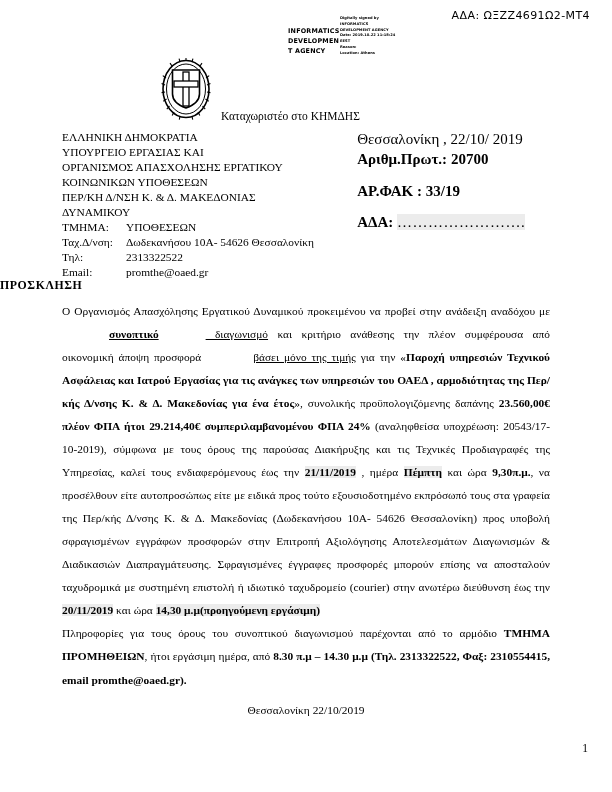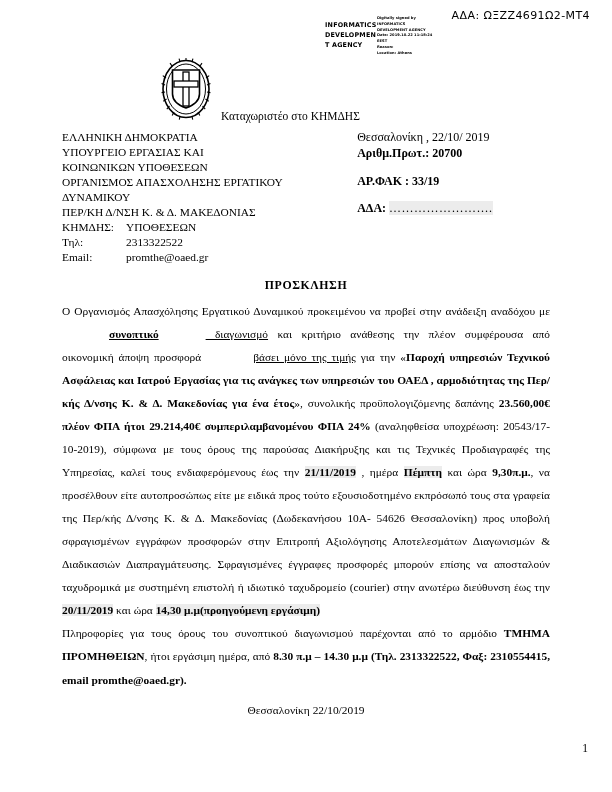--- a/index.html
+++ b/index.html
@@ -34,23 +34,22 @@
     color: #000;
     white-space: nowrap;
   }
 
   
   .sig-stamp {
     position: absolute;
     top: 16px;
     left: 288px;
     display: flex;
-    align-items: center;
+    align-items: flex-end;
     gap: 0;
-    margin-left: 37px;
   }
   .sig-stamp .sig-title {
     font-family: "DejaVu Sans", "Liberation Sans", sans-serif;
     font-size: 6.4px;
     font-weight: bold;
     line-height: 1.55;
     letter-spacing: 0.2px;
     width: 52px;
     color: #000;
   }
@@ -102,41 +101,41 @@
   }
   .hdr-left .row {
     white-space: nowrap;
   }
   .hdr-left .lbl {
     display: inline-block;
     min-width: 64px;
   }
   .hdr-right {
     width: 200px;
-    font-size: 12px;
+    font-size: 15px;
     line-height: 1.32;
     padding-top: 0px;
   }
   .hdr-right .r {
     margin-bottom: 0px;
     white-space: nowrap;
   }
   .hdr-right .spacer {
     height: 12px;
   }
   .b { font-weight: bold; }
   .dots { letter-spacing: 0.5px; }
 
   
   .doc-title {
     position: absolute;
     top: 278px;
     left: 0;
     width: 612px;
-    text-align: center;
+    text-align: left;
     font-weight: bold;
     font-size: 11.8px;
     letter-spacing: 0.6px;
   }
 
   
   .body-text {
     position: absolute;
     top: 300px;
     left: 62px;
@@ -227,26 +226,29 @@
         <rect x="14" y="23" width="24" height="6" fill="#fff" stroke="#000" stroke-width="1.3"></rect>
       </svg>
     </span>
     <span class="kimdis-label">Καταχωριστέο στο ΚΗΜΔΗΣ</span>
   </div>
 
   <div class="hdr">
     <div class="hdr-left">
       <div class="row">ΕΛΛΗΝΙΚΗ ΔΗΜΟΚΡΑΤΙΑ</div>
       <div class="row">ΥΠΟΥΡΓΕΙΟ ΕΡΓΑΣΙΑΣ ΚΑΙ</div>
+      <div class="row">ΟΡΓΑΝΙΣΜΟΣ ΑΠΑΣΧΟΛΗΣΗΣ ΕΡΓΑΤΙΚΟΥ</div>
       <div class="row">ΚΟΙΝΩΝΙΚΩΝ ΥΠΟΘΕΣΕΩΝ</div>
-      <div class="row">ΟΡΓΑΝΙΣΜΟΣ ΑΠΑΣΧΟΛΗΣΗΣ ΕΡΓΑΤΙΚΟΥ</div>
+      <div class="row">ΠΕΡ/ΚΗ Δ/ΝΣΗ Κ. &amp; Δ. ΜΑΚΕΔΟΝΙΑΣ</div>
       <div class="row">ΔΥΝΑΜΙΚΟΥ</div>
-      <div class="row">ΠΕΡ/ΚΗ Δ/ΝΣΗ Κ. &amp; Δ. ΜΑΚΕΔΟΝΙΑΣ</div>
-      <div class="row">
-        <span class="lbl">ΚΗΜΔΗΣ:</span><span>ΥΠΟΘΕΣΕΩΝ</span>
+      <div class="row">
+        <span class="lbl">ΤΜΗΜΑ:</span><span>ΥΠΟΘΕΣΕΩΝ</span>
+      </div>
+      <div class="row">
+        <span class="lbl">Ταχ.Δ/νση:</span><span>Δωδεκανήσου 10Α- 54626 Θεσσαλονίκη</span>
       </div>
       <div class="row">
         <span class="lbl">Τηλ:</span><span>2313322522</span>
       </div>
       <div class="row">
         <span class="lbl">Email:</span><span>promthe@oaed.gr</span>
       </div>
     </div>
 
     <div class="hdr-right">

